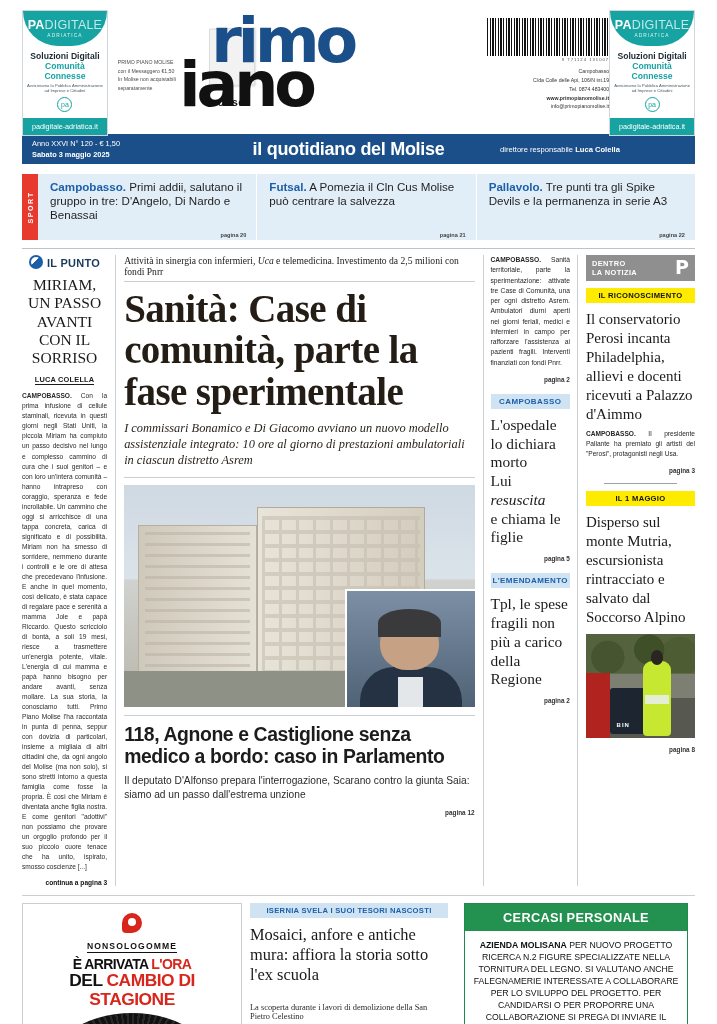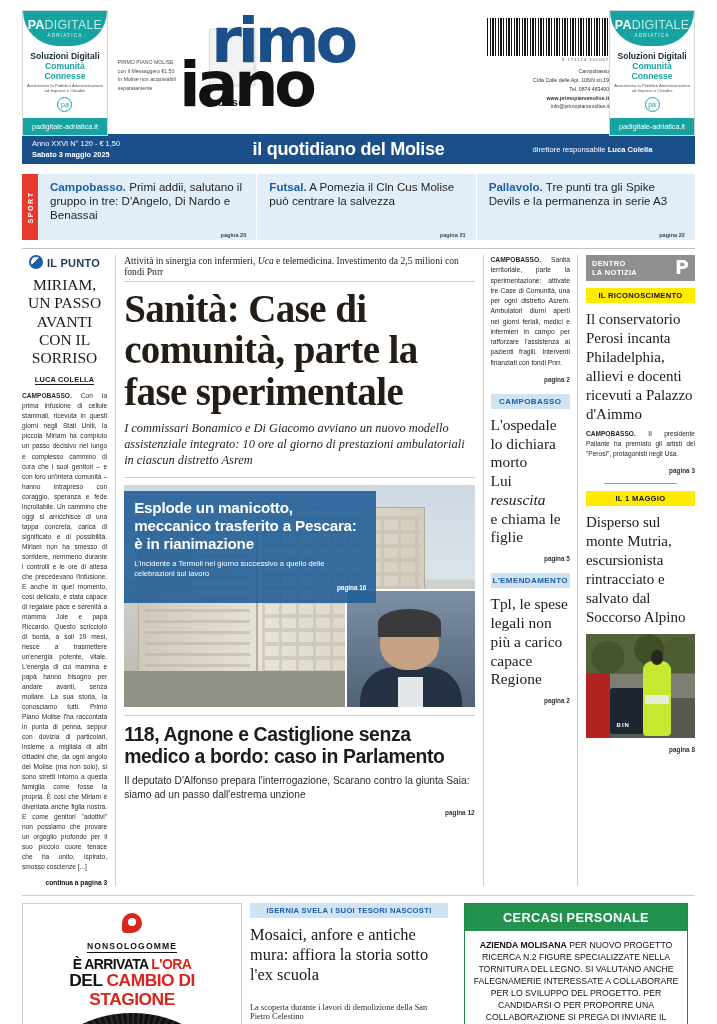--- a/index.html
+++ b/index.html
@@ -42,21 +42,21 @@
     background:repeating-linear-gradient(90deg,#111 0px,#111 1px,#fff 1px,#fff 3px,#111 3px,#111 4px,#fff 4px,#fff 5px,#111 5px,#111 7px,#fff 7px,#fff 8px); }
   .barcode-num { font-size:4.2px; color:#555; margin-top:1px; letter-spacing:1px; }
   .pub-info { font-size:5.2px; line-height:1.7; color:#333; margin-top:5px; }
   .pub-info b { font-weight:bold; }
 
   
   .bluebar { margin:4px 22px 0; height:30px; background:#1b4f8a; color:#fff; display:flex; align-items:center; padding:0 10px; }
   .bb-left { font-size:7.4px; line-height:1.5; width:165px; }
   .bb-left .l2 { font-weight:bold; }
   .bb-center { flex:1; text-align:center; font-size:18px; font-weight:bold; letter-spacing:-.3px; }
-  .bb-right { width:185px; text-align:center; font-size:7.6px; }
+  .bb-right { width:185px; text-align:left; font-size:7.6px; }
   .bb-right b { font-weight:bold; }
 
   
   .sport { margin:10px 22px 0; background:#e2eef7; display:flex; height:66px; align-items:stretch; }
   .sport-tag { width:16px; background:#e8392e; color:#fff; display:flex; align-items:center; justify-content:center; }
   .sport-tag span { transform:rotate(-90deg); font-size:7px; font-weight:bold; letter-spacing:1.6px; white-space:nowrap; }
   .sport-item { flex:1; padding:6px 10px 4px 12px; position:relative; }
   .sport-item + .sport-item { border-left:1px solid #ffffff; }
   .sport-item .txt { font-size:11.6px; line-height:1.22; color:#1f1f1f; }
   .sport-item .txt b { color:#1b5fa8; font-weight:bold; }
@@ -290,25 +290,20 @@
         <div class="ph-sky"></div>
         <div class="ph-bldg1"></div>
         <div class="ph-bldg2"></div>
         <div class="ph-ground"></div>
         <div class="ph-inset">
           <div class="body"></div>
           <div class="shirt"></div>
           <div class="face"></div>
           <div class="hair"></div>
         </div>
-        <div class="overlay">
-          <div class="h">Esplode un manicotto, meccanico trasferito a Pescara: è in rianimazione</div>
-          <div class="s">L'incidente a Termoli nel giorno successivo a quello delle celebrazioni sul lavoro</div>
-          <div class="pg">pagina 16</div>
-        </div>
       </div>
 
       <div class="sub-head">118, Agnone e Castiglione senza medico a bordo: caso in Parlamento</div>
       <div class="sub-sum">Il deputato D'Alfonso prepara l'interrogazione, Scarano contro la giunta Saia: siamo ad un passo dall'estrema unzione</div>
       <div class="sub-pg">pagina 12</div>
     </div>
 
     <div class="col-right1">
       <div class="brief"><b>CAMPOBASSO.</b><span> Sanità territoriale, parte la sperimentazione: attivate tre Case di Comunità, una per ogni distretto Asrem. Ambulatori diurni aperti nei giorni feriali, medici e infermieri in campo per rafforzare l'assistenza ai pazienti fragili. Interventi finanziati con fondi Pnrr.</span></div>
       <div class="pg-right">pagina 2</div>
@@ -316,21 +311,21 @@
       <div class="label-blue">CAMPOBASSO</div>
       <div class="serif-head">
         <span>L'ospedale</span><br>
         <span>lo dichiara morto</span><br>
         <span>Lui </span><i>resuscita</i><br>
         <span>e chiama le figlie</span>
       </div>
       <div class="pg-right">pagina 5</div>
 
       <div class="label-blue">L'EMENDAMENTO</div>
-      <div class="serif-head">Tpl, le spese legali non più a carico capace Regione</div>
+      <div class="serif-head">Tpl, le spese fragili non più a carico della Regione</div>
       <div class="pg-right">pagina 2</div>
     </div>
 
     <div class="col-right2">
       <div class="dentro">
         <div class="t">
           <div>DENTRO</div>
           <div>LA NOTIZIA</div>
         </div>
         <div class="p">P</div>

